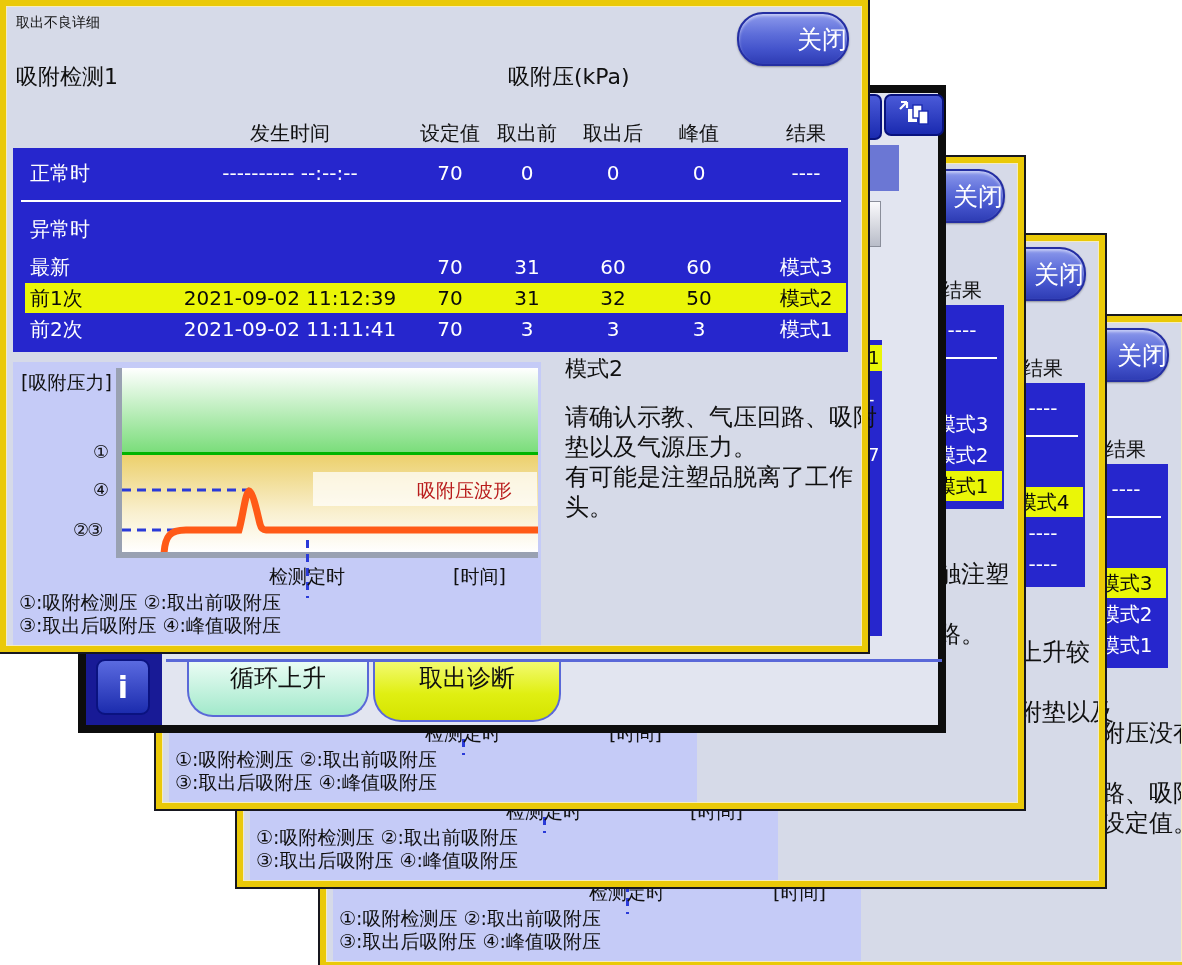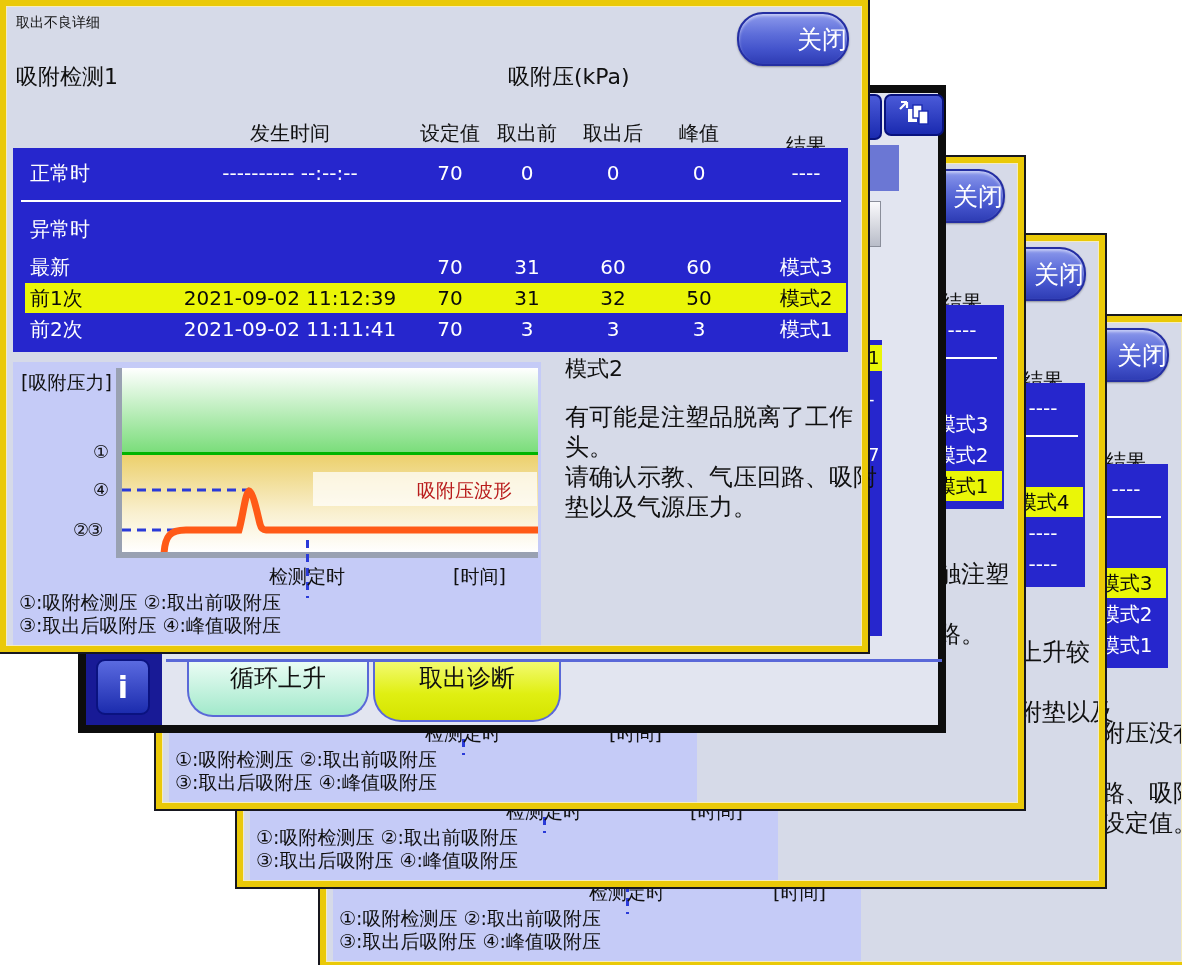--- a/index.html
+++ b/index.html
@@ -13,21 +13,21 @@
   .dialog>div{position:absolute;}
   .dlg-title{left:16px;top:14px;font-size:14px;}
   .dlg-subtitle{left:16px;top:62px;font-size:22px;}
   .dlg-unit{left:508px;top:62px;font-size:22px;}
   .close-btn{left:737px;top:12px;width:108px;height:50px;border-radius:26px;
      background:linear-gradient(180deg,#8d9aec 0%,#5e6eda 40%,#4454cc 70%,#2e3cb4 100%);
      border:2px solid #242ea2;box-shadow:inset 0 2px 3px rgba(255,255,255,.5),0 1px 2px rgba(0,0,0,.35);
      color:#fff;font-size:25px;display:flex;align-items:center;justify-content:flex-end;cursor:pointer;}
   .hdr{top:120px;font-size:20px;text-align:center;}
   .h-time{left:150px;width:280px;}.h-set{left:398px;width:104px;}.h-before{left:475px;width:104px;}
-  .h-after{left:561px;width:104px;}.h-peak{left:647px;width:104px;}.h-result{left:754px;width:104px;margin-top:12px;}
+  .h-after{left:561px;width:104px;}.h-peak{left:647px;width:104px;}.h-result{left:754px;width:104px;}
   .tbl{left:13px;top:148px;width:835px;height:204px;background:#2626cd;color:#fff;font-size:20px;}
   .trow{position:absolute;left:0;width:835px;height:30px;line-height:30px;}
   .trow.hl{left:12px;width:821px;background:#eaf607;color:#0a0a0a;}
   .trow.hl .cell{transform:translateX(-12px);}
   .cell{position:absolute;text-align:center;white-space:nowrap;}
   .c-label{left:17px;width:130px;text-align:left;}
   .c-time{left:137px;width:280px;}
   .c-set{left:385px;width:104px;}
   .c-before{left:462px;width:104px;}
   .c-after{left:548px;width:104px;}
@@ -197,22 +197,22 @@
       <div class="wave-bg"></div>
       <div class="wave-label">吸附压波形</div>
       <div class="vdash"></div>
       <div class="timing">检测定时</div>
       <div class="xlabel">[时间]</div>
       <div class="lg lg1">①:吸附检测压  ②:取出前吸附压</div>
       <div class="lg lg2">③:取出后吸附压  ④:峰值吸附压</div>
     </div>
     <div class="mode-title">模式2</div>
     <div class="desc">
+        <div>请确认示教、气压回路、吸附垫以及气源压力。</div>
         <div>有可能是注塑品脱离了工作头。</div>
-        <div>请确认示教、气压回路、吸附垫以及气源压力。</div>
       </div>
   </div>
 
   <div class="dialog" style="left: 156px; top: 157px; z-index: 30;">
     <div class="dlg-title"></div>
     <div class="close-btn">
       <span>关闭</span>
     </div>
     <div class="dlg-subtitle"></div>
     <div class="dlg-unit"></div>

